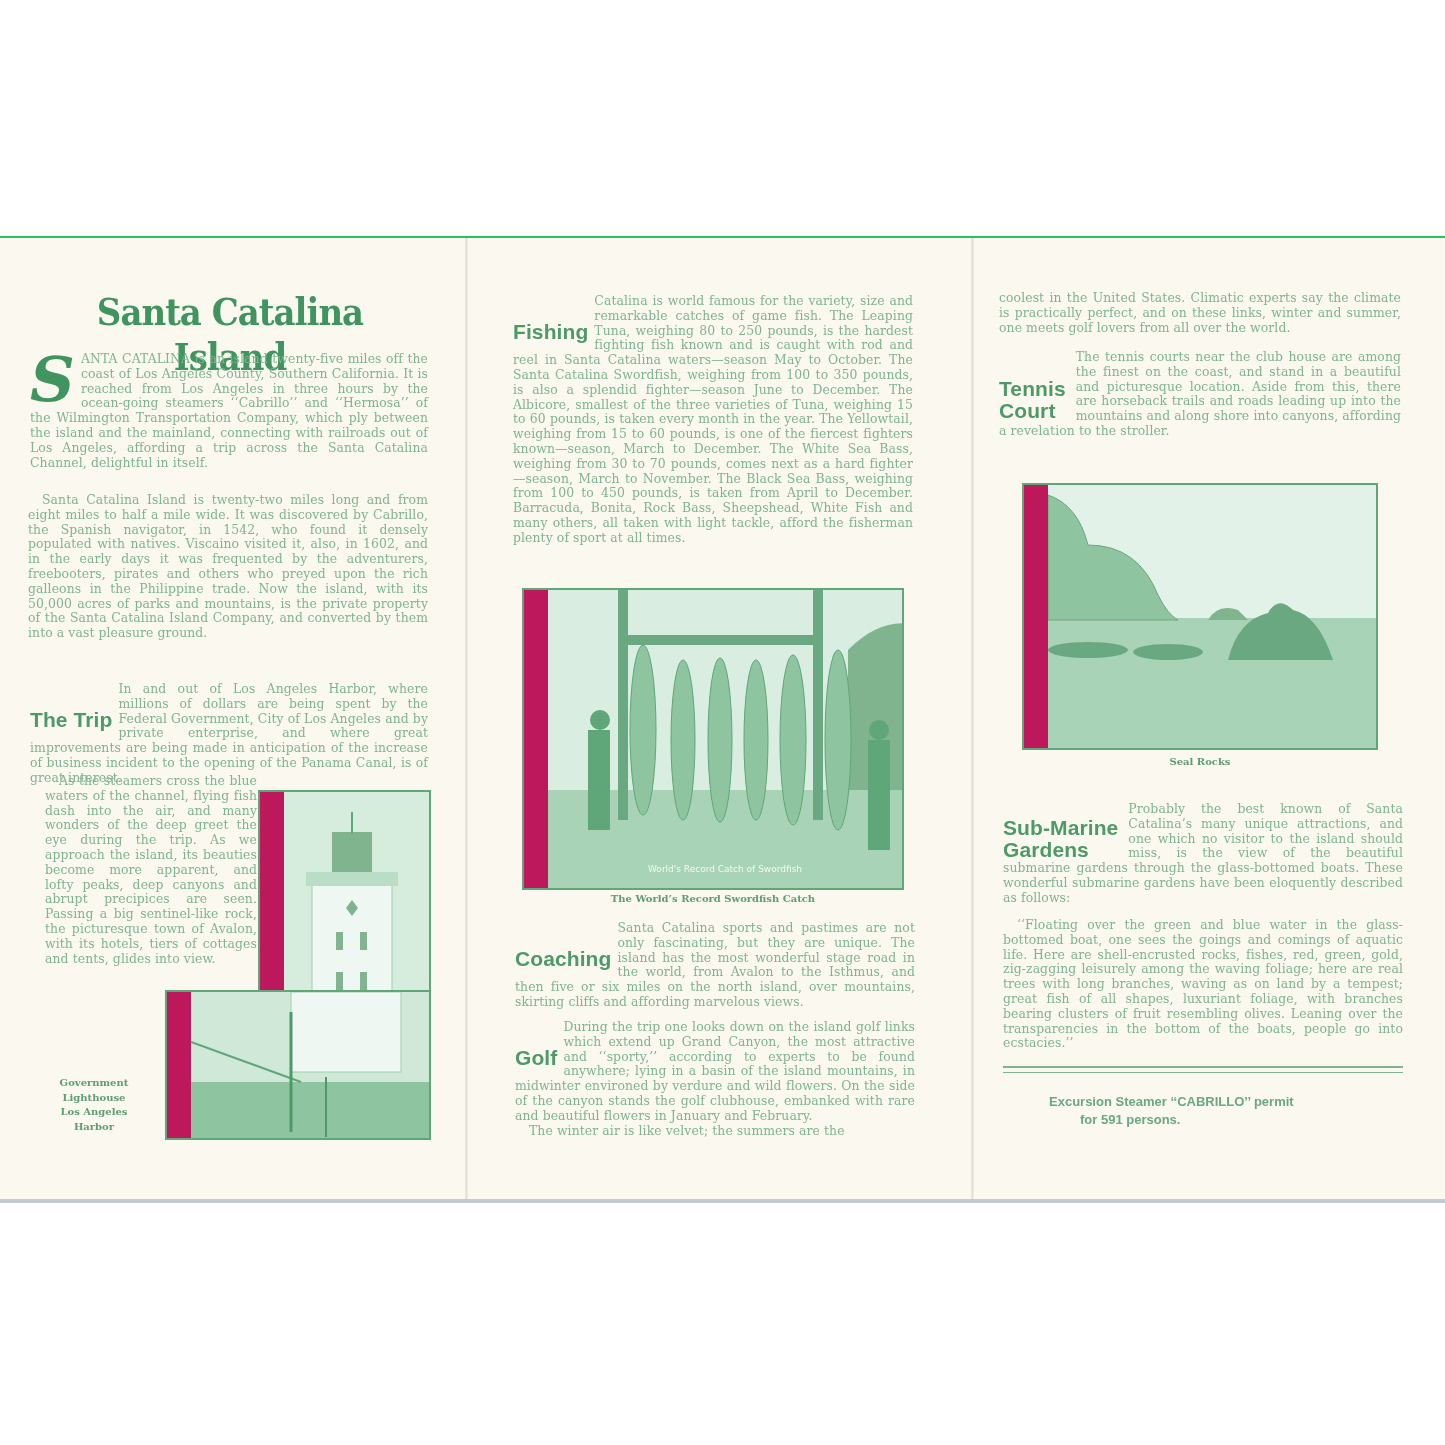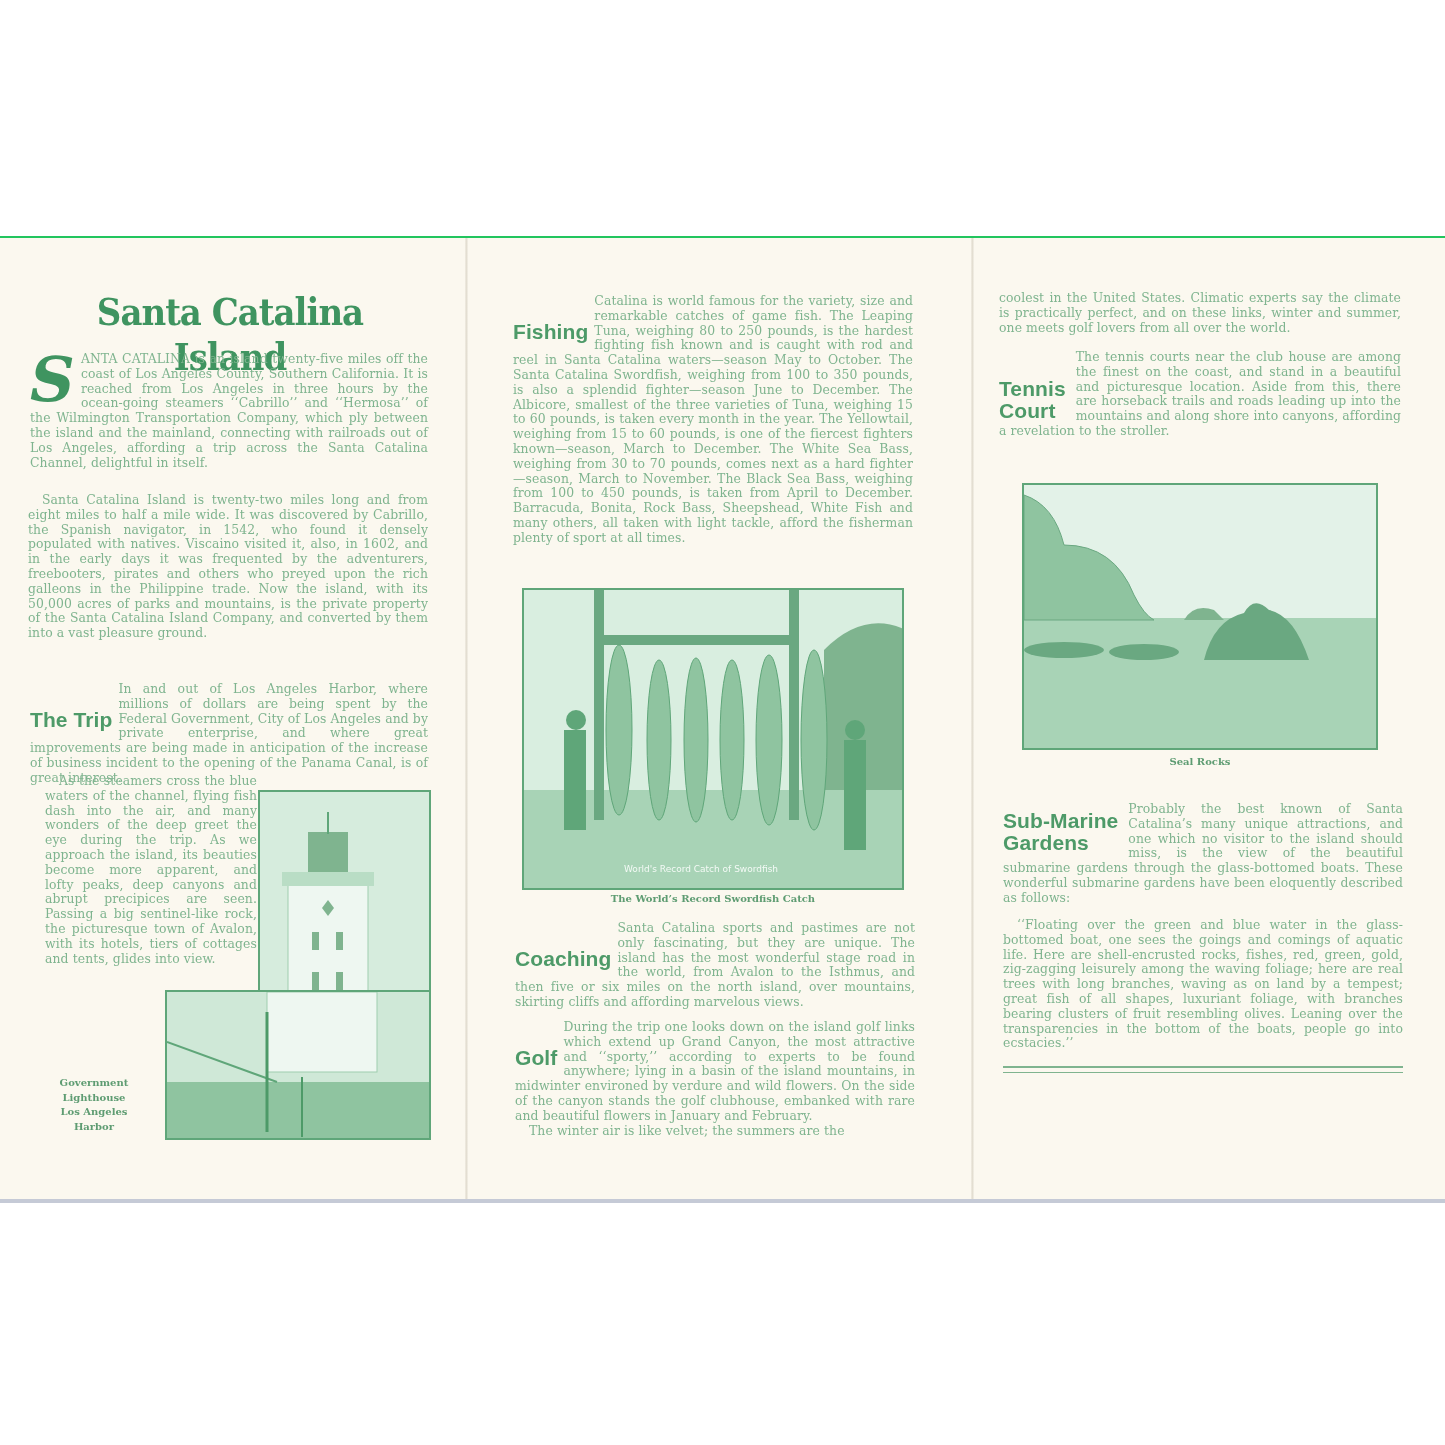--- a/index.html
+++ b/index.html
@@ -35,21 +35,21 @@
     position: absolute; left: 75px; top: 56px; width: 310px; text-align: center;
     font-family: "DejaVu Serif", serif; font-weight: bold; font-size: 34px;
     color: #3f9460; letter-spacing: -1px; transform: scaleY(1.12);
   }
   .dropcap {
     float: left; font-family: "DejaVu Serif", serif; font-weight: bold; color: #3f9460;
     font-size: 62px; line-height: 52px; margin: 2px 6px 0 0; font-style: italic;
   }
   .photo {
     position: absolute; border: 2px solid #5fa679; box-sizing: border-box;
-    background: #be185d; overflow: hidden;
+    background: #be185d; overflow: hidden; padding-left: 24px;
   }
   .caption {
     position: absolute; color: #5e9c72; font-weight: bold; font-size: 10px;
     font-family: "DejaVu Serif", serif; text-align: center;
   }
   .caption-right { line-height: 14.6px; }
   .rule { position: absolute; height: 4px; border-top: 2px solid #7fb48f; border-bottom: 1px solid #7fb48f; }
   .note { position: absolute; color: #6aa881; font-weight: bold; font-size: 13px;
     font-family: "Liberation Sans", sans-serif; line-height: 18px; }
 </style>
@@ -176,27 +176,31 @@
         <path d="M0 10 Q30 20 40 60 Q90 60 110 110 Q120 130 130 135 L0 135 Z" fill="#8fc4a0" stroke="#6aa881"></path>
         <path d="M160 135 Q170 118 190 125 L200 135 Z" fill="#7fb48f"></path>
         <path d="M180 175 Q190 135 220 128 Q230 110 245 125 Q270 130 285 175 Z" fill="#6aa881"></path>
         <ellipse cx="40" cy="165" rx="40" ry="8" fill="#6aa881"></ellipse>
         <ellipse cx="120" cy="167" rx="35" ry="8" fill="#6aa881"></ellipse>
       </svg>
     </div>
     <div class="caption" style="left:47px; top:518px; width:356px;">Seal Rocks</div>
 
     <div class="txt" style="left:28px; top:564px; width:400px;">
-      <span class="head fl" style="line-height:22px; margin-right:10px; margin-top:8px;">
+      <span class="head fl" style="line-height:22px; margin-right:10px; margin-top:15px;">
         <span>Sub-Marine</span><br>
         <span>Gardens</span>
       </span>
       <p>Probably the best known of Santa Catalina’s many unique attractions, and one which no visitor to the island should miss, is the view of the beautiful submarine gardens through the glass-bottomed boats. These wonderful submarine gardens have been eloquently described as follows:</p>
     </div>
 
     <div class="txt indent" style="left:28px; top:680px; width:400px;">
       <p>‘‘Floating over the green and blue water in the glass-bottomed boat, one sees the goings and comings of aquatic life. Here are shell-encrusted rocks, fishes, red, green, gold, zig-zagging leisurely among the waving foliage; here are real trees with long branches, waving as on land by a tempest; great fish of all shapes, luxuriant foliage, with branches bearing clusters of fruit resembling olives. Leaning over the transparencies in the bottom of the boats, people go into ecstacies.’’</p>
     </div>
 
     <div class="rule" style="left:28px; top:828px; width:400px;"></div>
 
+    <div class="note" style="left:74px; top:855px; width:360px;">
+      <div>Excursion Steamer ‘‘CABRILLO’’ permit</div>
+      <div style="padding-left:31px">for 591 persons.</div>
+    </div>
   </div>
 </div>
 
 </body></html>

